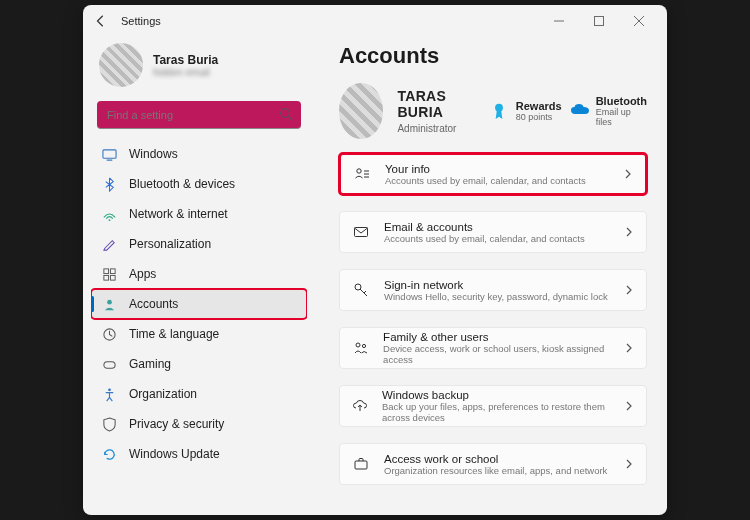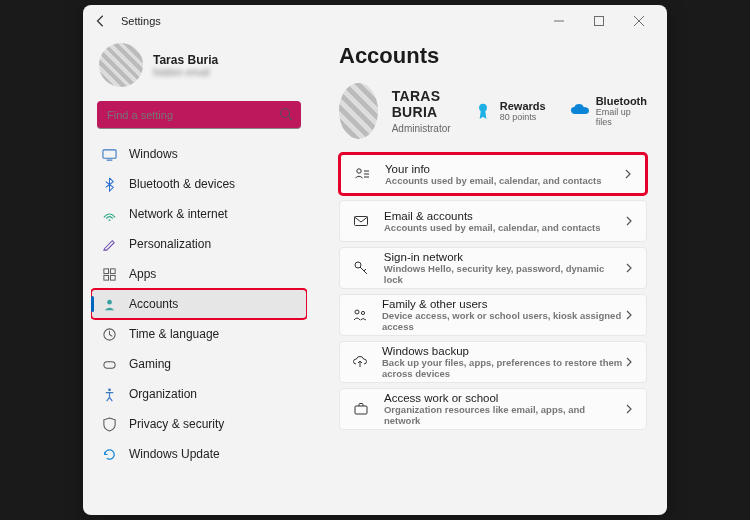--- a/index.html
+++ b/index.html
@@ -25,29 +25,29 @@
   .nav-item.active { background: #e6e6e6; position: relative; }
   .nav-item.active::before { content:""; position:absolute; left:0; top:7px; bottom:7px; width:3px; background:#0067c0; border-radius:2px; }
   .nav-item .ic { width: 16px; height: 16px; display:flex; align-items:center; justify-content:center; }
   .hl-red { outline: 2px solid #e4002b; outline-offset: -1px; }
   .main { flex: 1; padding: 6px 20px 10px 24px; overflow-y: auto; }
   .page-title { font-size: 22px; font-weight: 600; margin-bottom: 14px; color: #1b1b1b; }
   .account-header { display: flex; align-items: center; gap: 14px; margin-bottom: 14px; }
   .big-avatar { width: 56px; height: 56px; border-radius: 50%; background: #ccc; background-image: repeating-linear-gradient(45deg,#bbb 0 5px,#ddd 5px 10px); }
   .acct-name { font-size: 14px; font-weight: 600; letter-spacing: 0.3px; color:#222; }
   .acct-role { font-size: 10px; color: #666; margin-top: 3px; }
-  .header-right { margin-left: auto; display: flex; gap: 24px; }
+  .header-right { margin-left: auto; display: flex; gap: 8px; }
   .stat { display: flex; align-items: center; gap: 8px; }
   .stat .ic { width: 18px; height: 18px; }
   .stat-title { font-size: 11px; font-weight: 600; color:#222; }
   .stat-sub { font-size: 9px; color: #666; }
-  .card { background: #fbfbfb; border: 1px solid #e7e7e7; border-radius: 4px; height: 42px; margin-bottom: 5px; display: flex; align-items: center; padding: 0 12px; cursor: pointer; }
+  .card { background: #fbfbfb; border: 1px solid #e7e7e7; border-radius: 4px; height: 42px; margin-bottom: 16px; display: flex; align-items: center; padding: 0 12px; cursor: pointer; }
   .card .ic { width: 18px; height: 18px; margin-right: 14px; display:flex; align-items:center; justify-content:center; }
   .card-title { font-size: 11.5px; color: #1b1b1b; }
-  .card-sub { font-size: 9.5px; color: #777; font-weight: bold; }
+  .card-sub { font-size: 9.5px; color: #777; }
   .card .chev { margin-left: auto; }
   .card.hl-red { border: 2px solid #e4002b; }
   svg { display: block; }
 </style>
 </head>
 <body>
 
 <div class="window">
   <div class="titlebar">
     <div class="back-btn">

